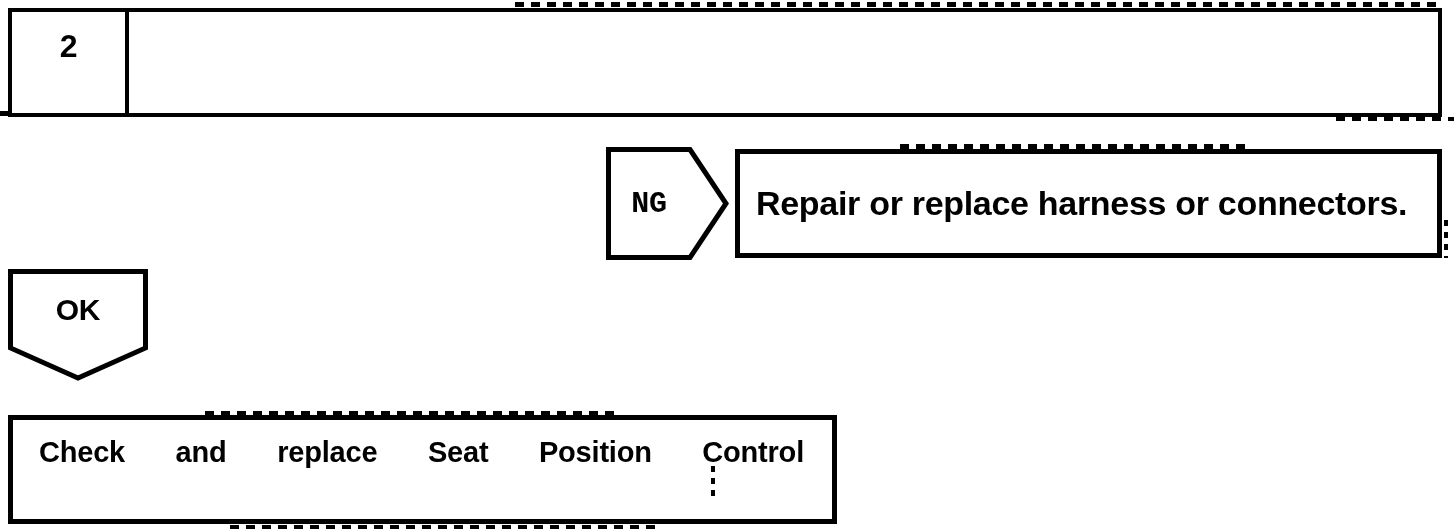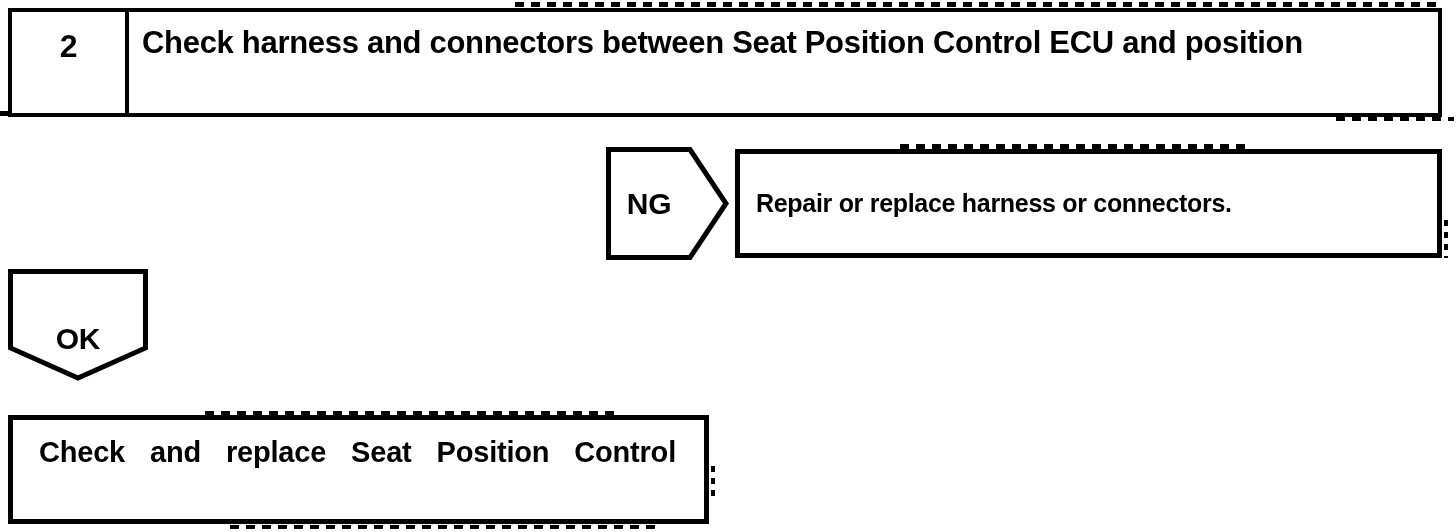--- a/index.html
+++ b/index.html
@@ -53,45 +53,45 @@
   }
   .connector svg { display: block; }
   .connector .label {
     position: absolute;
     display: flex;
     align-items: center;
     justify-content: center;
     font-size: 30px;
     letter-spacing: -0.3px;
   }
-  .ng-connector { left: 606px; top: 147px; width: 124px; height: 80px; }
+  .ng-connector { left: 606px; top: 147px; width: 124px; height: 80px; font-family: Liberation Mono, monospace; }
   .ng-connector .label { left: 0; top: 0; width: 86px; height: 113px; }
   .ok-connector { left: 8px; top: 269px; width: 140px; height: 112px; }
-  .ok-connector .label { left: 0; top: 0; width: 140px; height: 82px; margin-top: 29px; }
+  .ok-connector .label { left: 0; top: 0; width: 140px; height: 82px; }
 
   
   .ng-box {
     position: absolute;
     left: 735px; top: 149px;
     width: 707px; height: 109px;
     box-sizing: border-box;
     border: 5px solid #000;
     display: flex;
     align-items: center;
     padding-left: 16px;
-    font-size: 25px;
+    font-size: 34px;
     letter-spacing: -0.3px;
     background: #fff;
   }
 
   
   .result-box {
     position: absolute;
     left: 8px; top: 415px;
-    width: 701px; height: 109px;
+    width: 829px; height: 109px;
     box-sizing: border-box;
     border: 5px solid #000;
     padding: 17px 28px 0 26px;
     font-size: 29px;
     line-height: 31px;
     letter-spacing: -0.2px;
     background: #fff;
   }
   .result-line1 {
     text-align: justify;
@@ -116,21 +116,20 @@
   }
 </style>
 </head>
 <body>
 
 <div class="page">
 
   <div class="step-box">
     <div class="step-number-cell">2</div>
     <div class="step-text">
-      <div>Check harness and connectors between Seat Position Control ECU and position</div>
     </div>
   </div>
 
   <div class="connector ng-connector">
     <svg width="124" height="113" viewBox="0 0 124 113">
       <polygon points="2.5,2.5 84,2.5 120,56.5 84,110.5 2.5,110.5" fill="#ffffff" stroke="#000000" stroke-width="5"></polygon>
     </svg>
     <div class="label">NG</div>
   </div>
 

